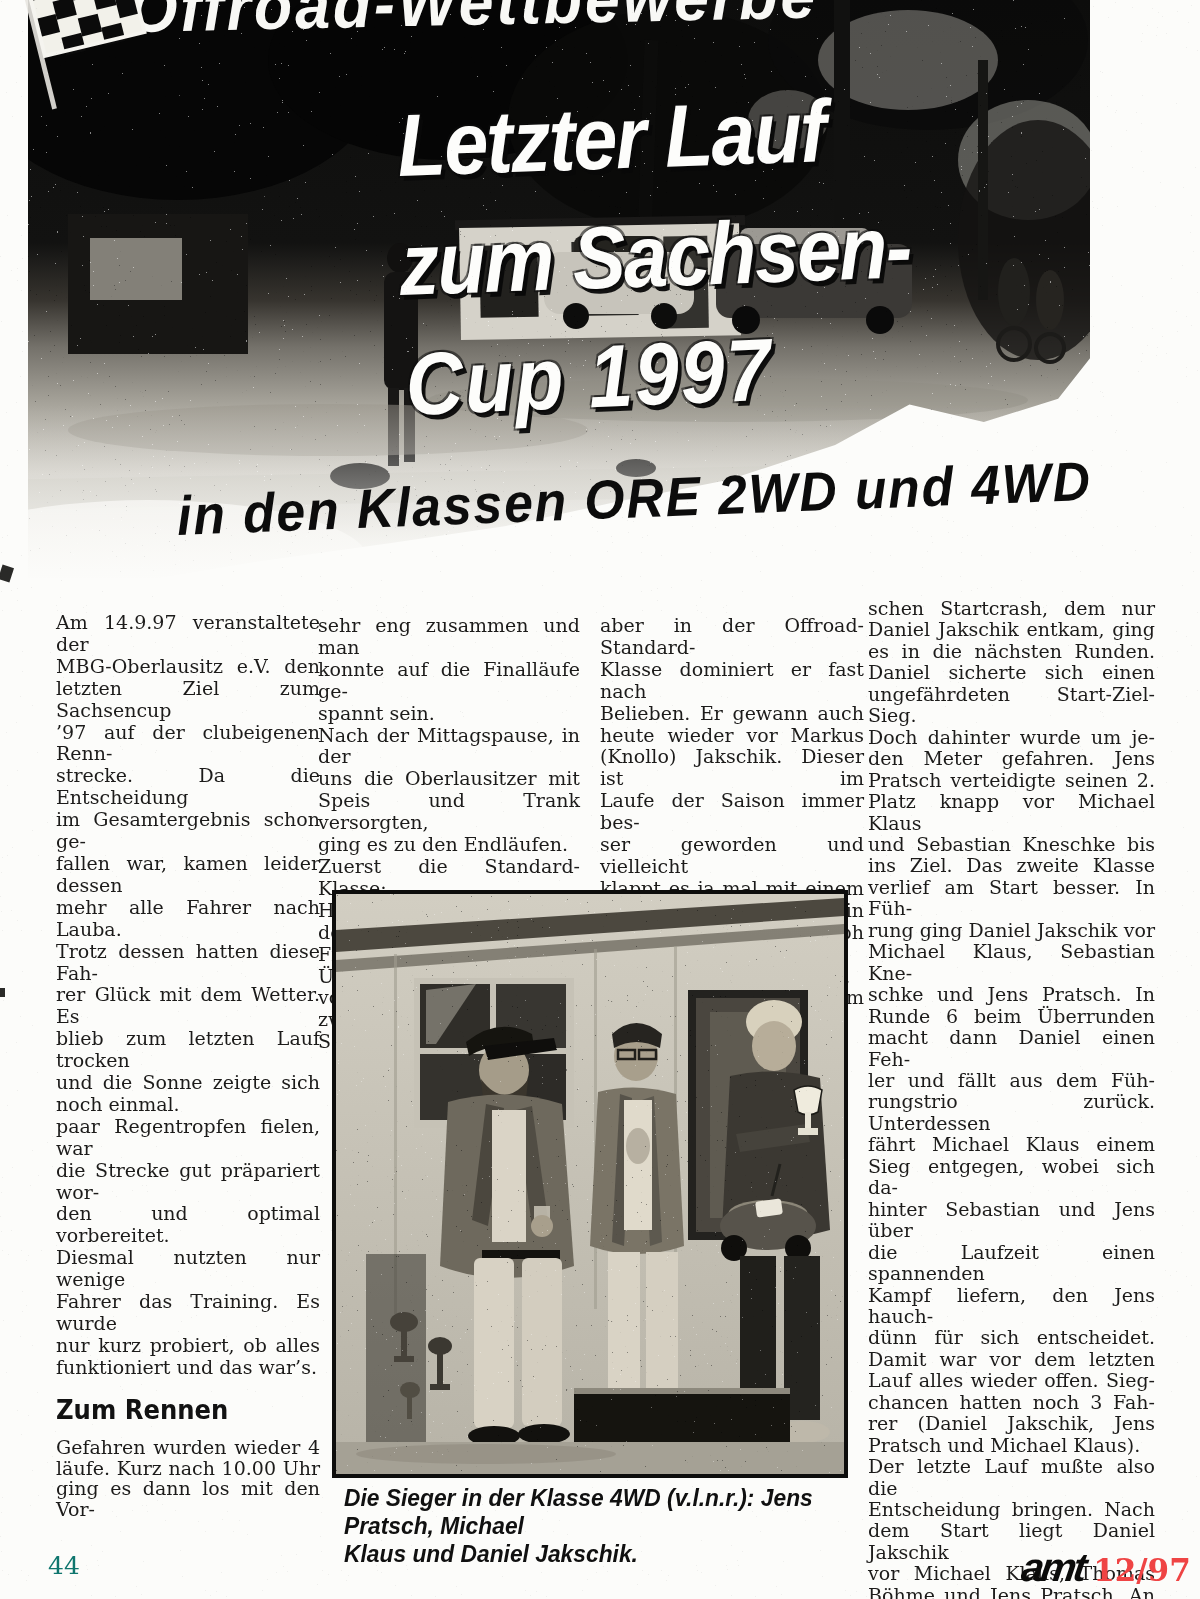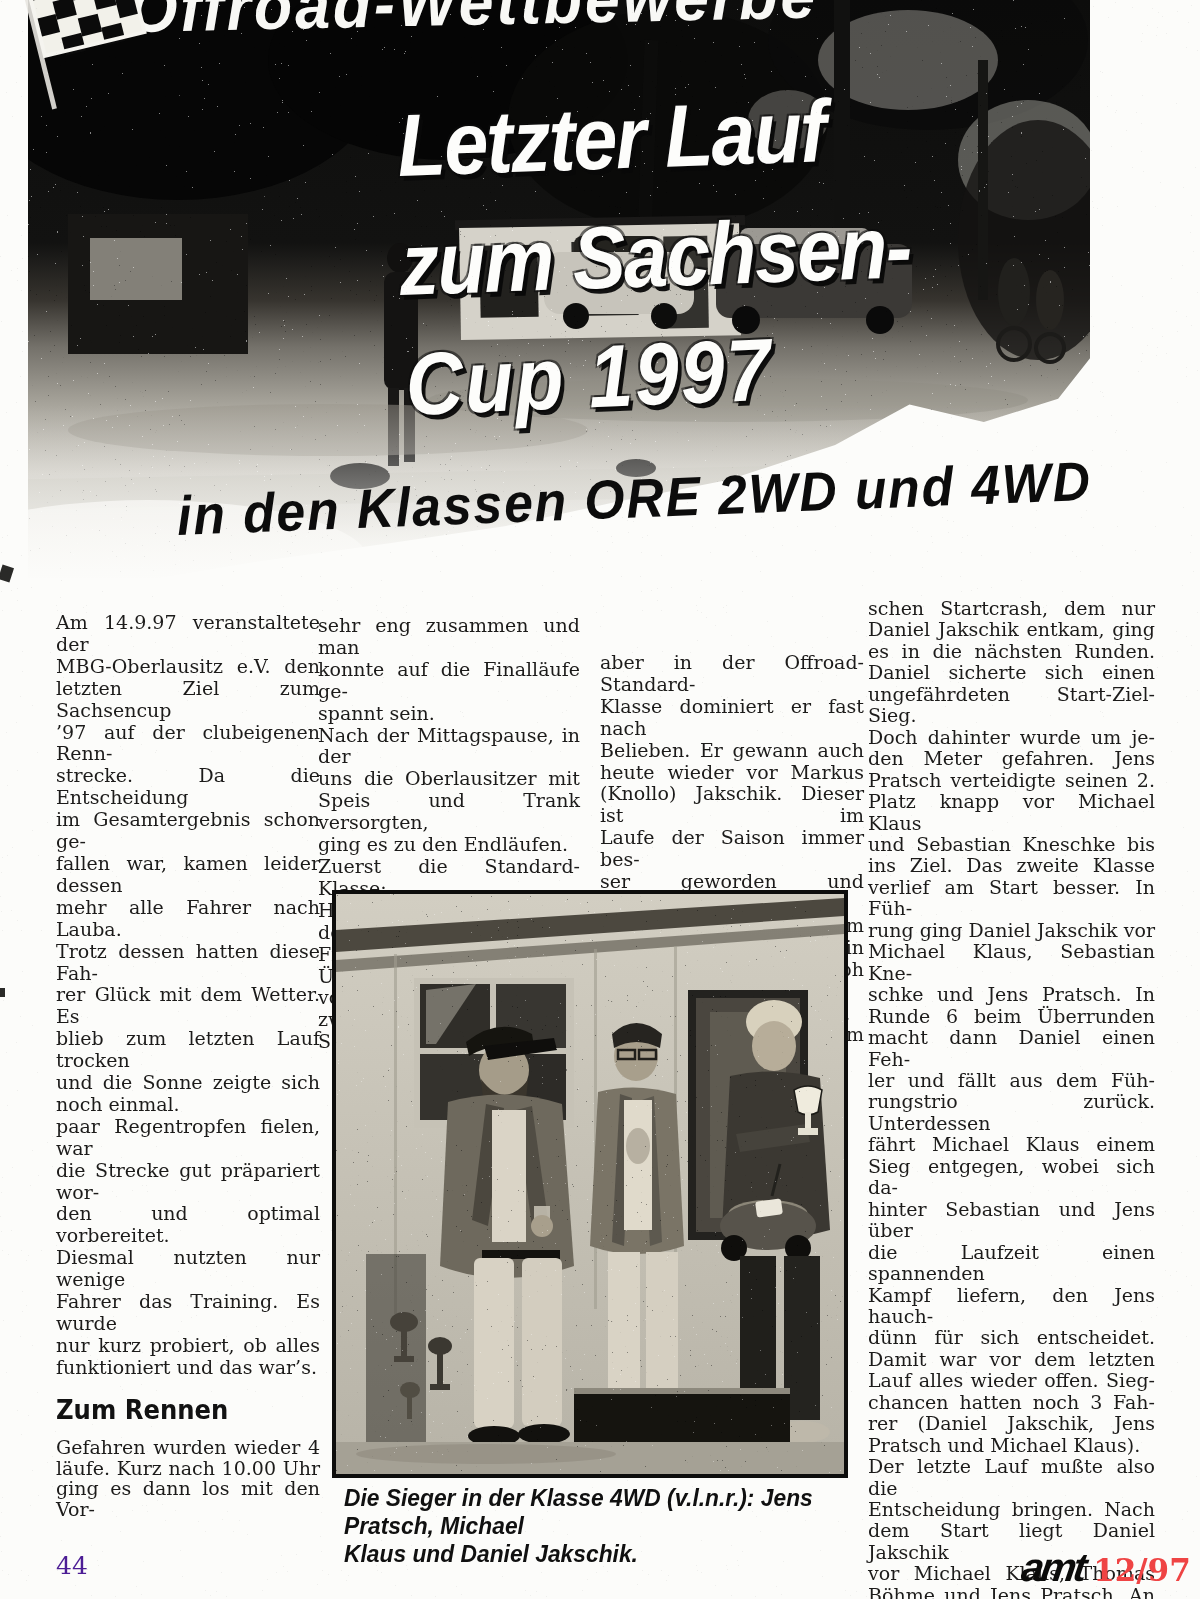--- a/index.html
+++ b/index.html
@@ -28,32 +28,32 @@
   .subhead{position:absolute;left:176px;top:489px;z-index:5;white-space:nowrap;color:#0c0c0c;
     font:italic 900 55px/1 "Liberation Sans",sans-serif;letter-spacing:2px;
     transform:rotate(-2.2deg) scaleX(.94);transform-origin:left top;}
   
   .col{position:absolute;color:#1c1b1a;z-index:2;}
   .tl{text-align:justify;text-align-last:justify;}
   .tl.last{text-align:center;text-align-last:left;}
   .col1{left:56px;top:612px;width:264px;font:19px/21.9px "DejaVu Serif",serif;}
   .col1 .race-block{font:19px/20.5px "DejaVu Serif",serif;}
   .col2{left:318px;top:615px;width:262px;font:19px/21.9px "DejaVu Serif",serif;}
-  .col3{left:600px;top:652px;width:264px;font:19px/21.9px "DejaVu Serif",serif;}
+  .col3{left:600px;top:615px;width:264px;font:19px/21.9px "DejaVu Serif",serif;}
   .col4{left:868px;top:598px;width:287px;font:19px/21.45px "DejaVu Serif",serif;}
   .crosshead{margin:17px 0 13px 0;font:700 27px/1.05 "DejaVu Sans",sans-serif;color:#121212;
     transform:scaleX(.9);transform-origin:left;}
   
   .podium{position:absolute;left:332px;top:890px;width:516px;height:588px;z-index:2;
     border:4px solid #0d0d0c;box-sizing:border-box;background:#c9c5b9;}
   .podium svg{display:block;width:100%;height:100%;}
   .caption{position:absolute;left:344px;top:1484px;width:548px;z-index:2;color:#101010;
     font:italic 700 23.5px/28px "Liberation Sans",sans-serif;transform:scaleX(.97);transform-origin:left top;}
   
-  .pagenum{position:absolute;left:56px;top:1553px;font:400 25px/1 "DejaVu Serif",serif;color:#4c1d95;z-index:2;}
+  .pagenum{position:absolute;left:48px;top:1553px;font:400 25px/1 "DejaVu Serif",serif;color:#0f766e;z-index:2;}
   .footer{position:absolute;left:1022px;top:1547px;display:flex;align-items:baseline;z-index:2;}
   .amt{font:italic 900 40px/1 "Liberation Sans",sans-serif;letter-spacing:-3px;color:#0b0b0a;
     transform:skewX(-8deg);}
   .issue{font:700 31px/1 "DejaVu Serif",serif;margin-left:9px;color:#ef4444;}
   
   .page-noise{position:absolute;inset:0;z-index:8;pointer-events:none;opacity:.05;mix-blend-mode:multiply;}
   .page-noise svg{width:100%;height:100%;display:block;}
   .speck{position:absolute;background:#2a2a28;z-index:3;}
   .speck1{left:0;top:566px;width:12px;height:15px;transform:rotate(18deg);}
   .speck2{left:0;top:988px;width:5px;height:9px;}

